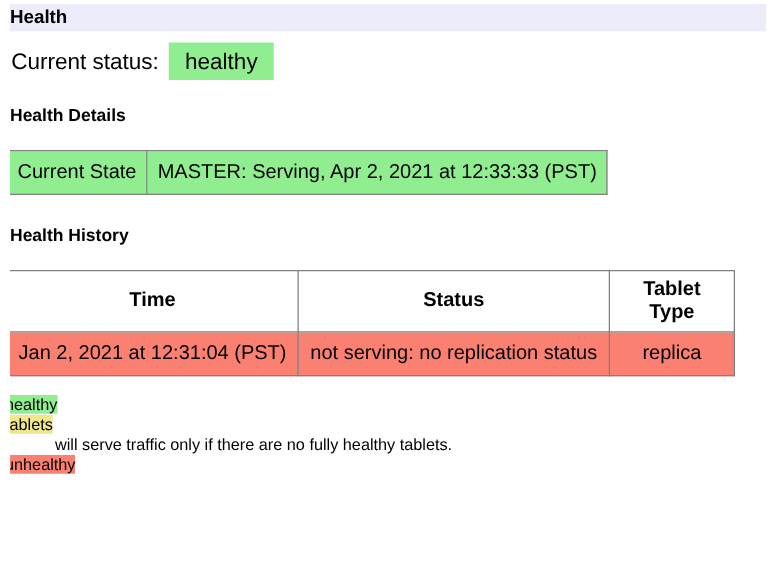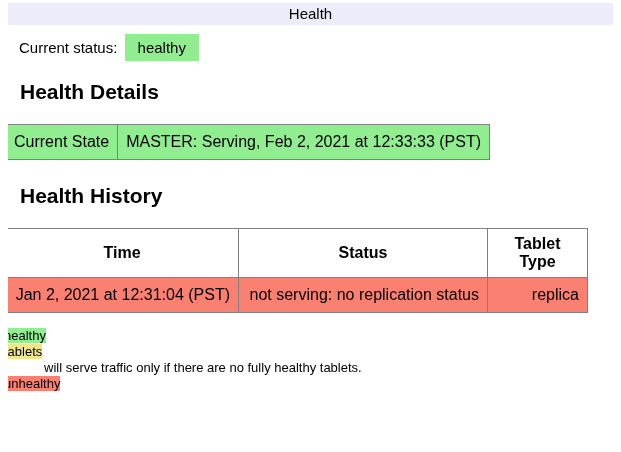--- a/index.html
+++ b/index.html
@@ -6,43 +6,42 @@
   html, body { background: #ffffff; }
   body {
     margin: 3px 8px 8px 8px;
     font-family: "Liberation Sans", "DejaVu Sans", sans-serif;
     font-size: 16px;
     color: #000000;
     width: 605px;
   }
   .header-bar {
     background-color: var(--header-bg, #ececfa);
-    text-align: center;
-    font-weight: normal;
+    font-weight: bold;
     font-size: 15px;
     line-height: 16px;
     padding: 3px 0;
   }
   .current-status-line {
-    font-size: 15px;
+    font-size: 18px;
     margin-top: 14px;
-    margin-left: 11px;
+    margin-left: 1px;
   }
   .status-badge {
     padding: 5px 13px;
     margin-left: 3px;
   }
   h2 {
-    font-size: 21px;
+    font-size: 14px;
     font-weight: bold;
-    margin: 24px 0 20px 12px;
+    margin: 24px 0 20px 0;
   }
   table { border-collapse: collapse; margin-left: -3px; }
   td, th { border: 1px solid #808080; }
-  td { padding: 8px; text-align: right; }
+  td { padding: 8px; text-align: center; }
   th { padding: 6px 8px; text-align: center; font-weight: bold; background: #ffffff; }
   .col-time   { width: 216px; }
   .col-status { width: 232px; }
   .col-tablet { width: 83px; }
   .healthy   { background-color: var(--c-healthy, #90ee90); }
   .unhappy   { background-color: var(--c-unhappy, #f0e68c); }
   .unhealthy { background-color: var(--c-unhealthy, #fa8072); }
   dl {
     font-size: 13px;
     line-height: 16px;
@@ -62,21 +61,21 @@
   <span>Current status:</span>
   <span class="status-badge healthy">healthy</span>
 </div>
 
 <h2>Health Details</h2>
 
 <table>
   <tbody>
     <tr class="healthy">
       <td>Current State</td>
-      <td>MASTER: Serving, Feb 2, 2021 at 12:33:33 (PST)</td>
+      <td>MASTER: Serving, Apr 2, 2021 at 12:33:33 (PST)</td>
     </tr>
   </tbody>
 </table>
 
 <h2>Health History</h2>
 
 <table>
   <tbody>
     <tr>
       <th class="col-time">Time</th>

